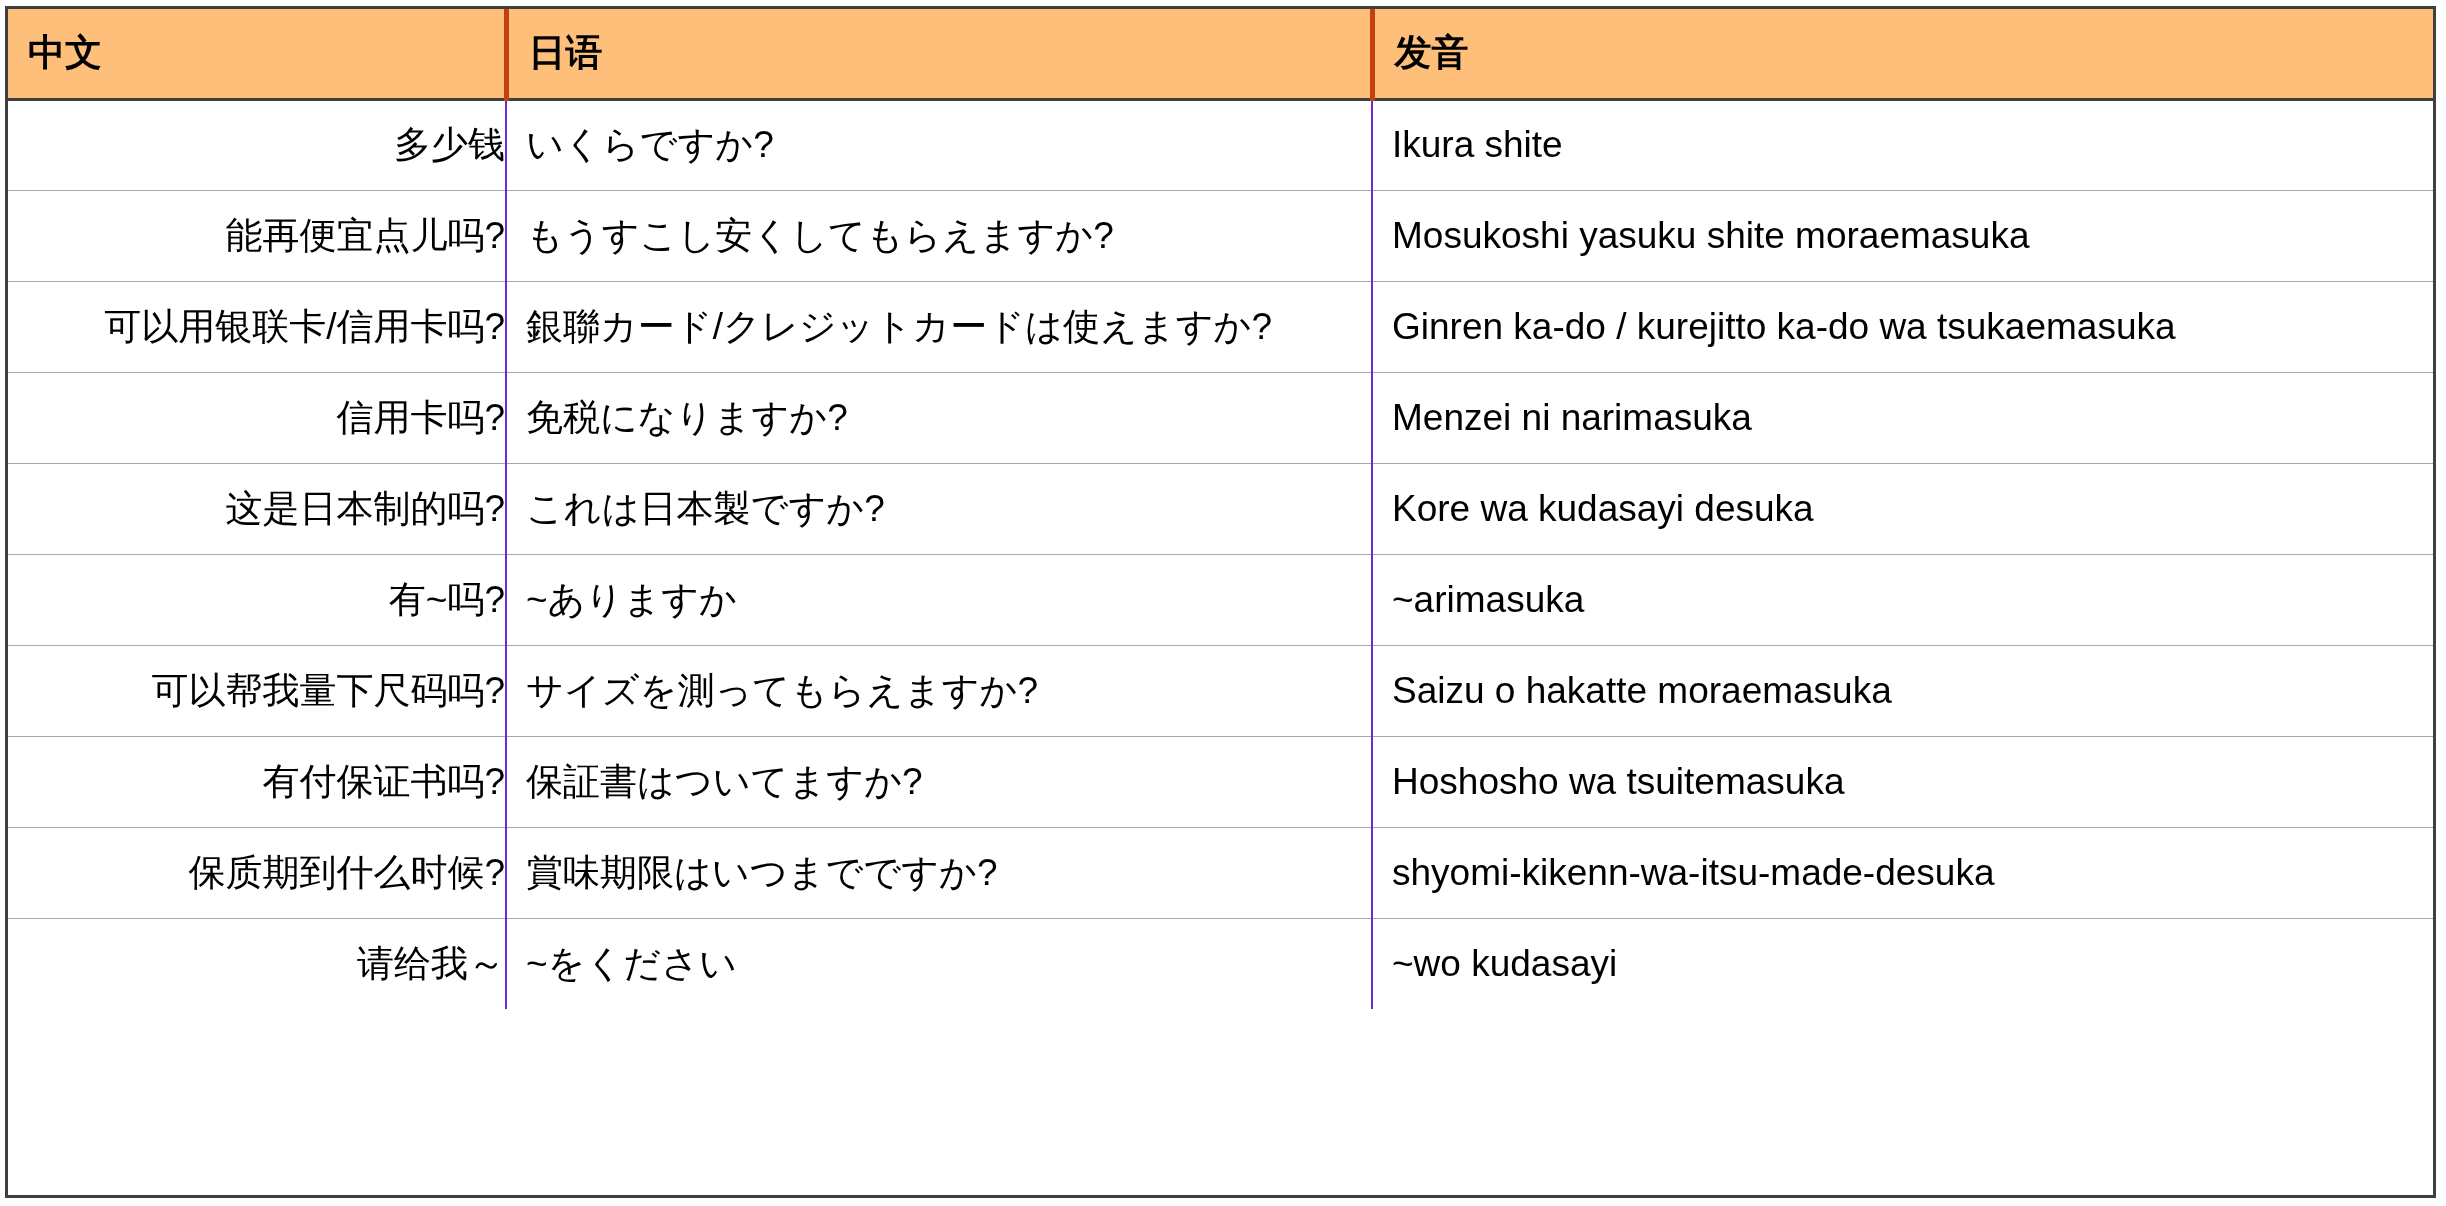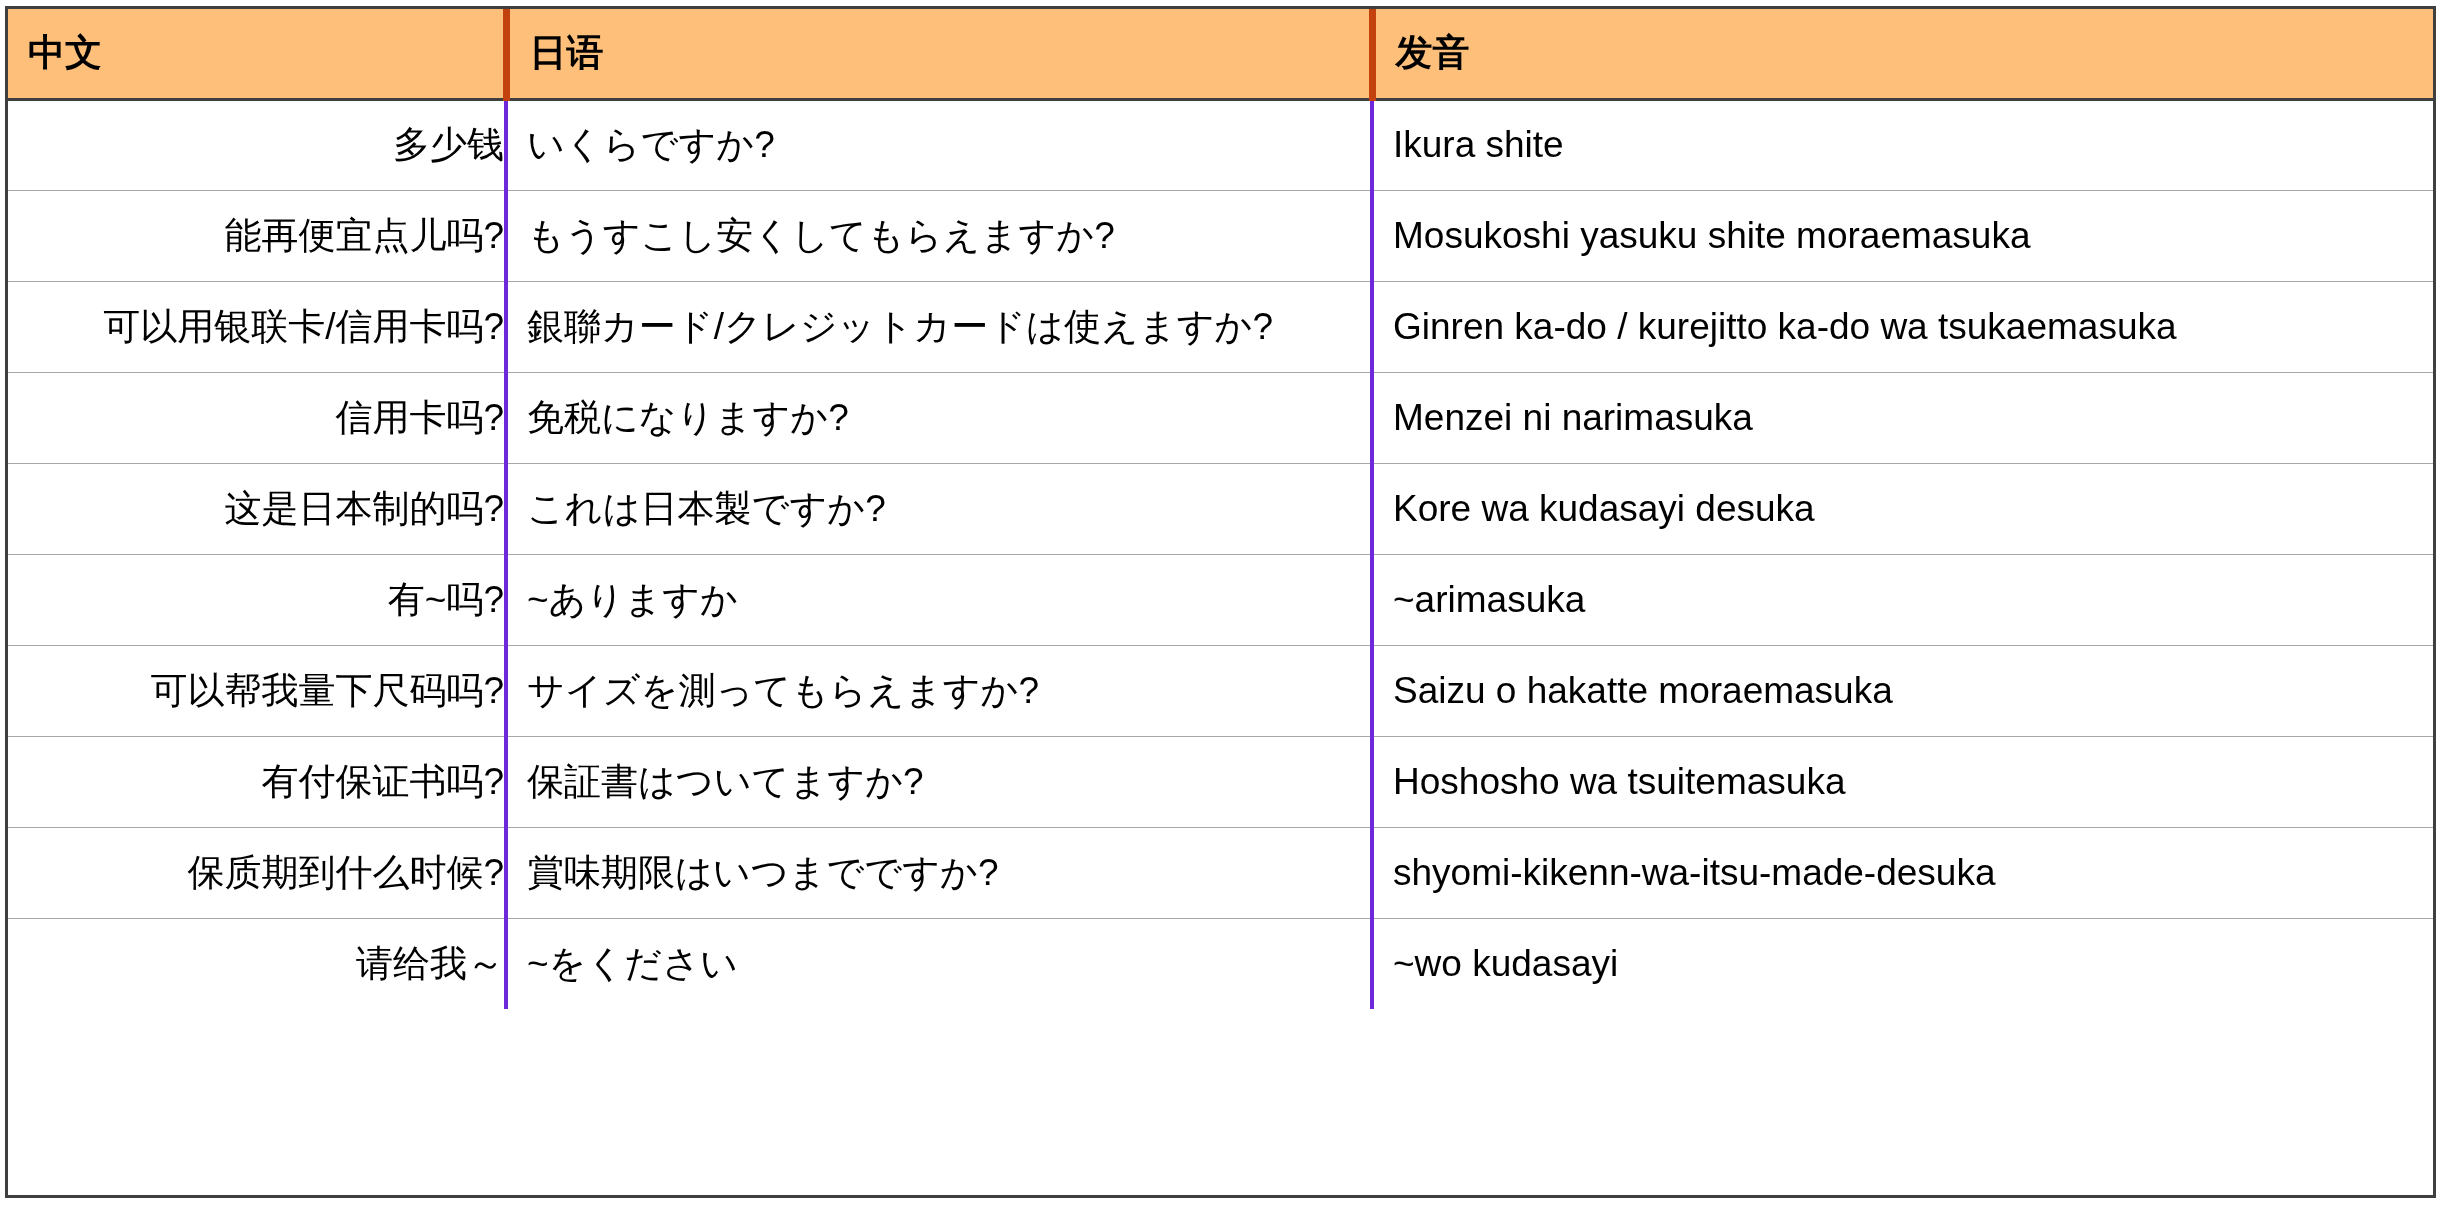--- a/index.html
+++ b/index.html
@@ -33,31 +33,31 @@
     col.c1 { width: 498px; }
     col.c2 { width: 866px; }
     col.c3 { width: auto; }
     thead th {
       background: #fdbf79;
       height: 90px;
       text-align: left;
       font-weight: bold;
       font-size: 37px;
       padding: 0 0 0 20px;
-      border-left: 7px solid #c2410c;
+      border-left: 5px solid #c2410c;
       border-bottom: 3px solid #3f3f3f;
       vertical-align: middle;
       box-sizing: border-box;
     }
     thead th:first-child { border-left: none; }
     tbody td {
       height: 91px;
       font-size: 37px;
       padding: 0 0 0 19px;
-      border-left: 4px solid #6d28d9;
+      border-left: 2px solid #6d28d9;
       border-top: 1px solid #a8a8a8;
       vertical-align: middle;
       white-space: nowrap;
       overflow: hidden;
       box-sizing: border-box;
     }
     tbody tr:first-child td { border-top: none; }
     tbody td:first-child { border-left: none; text-align: right; }
   </style>
 </head>

